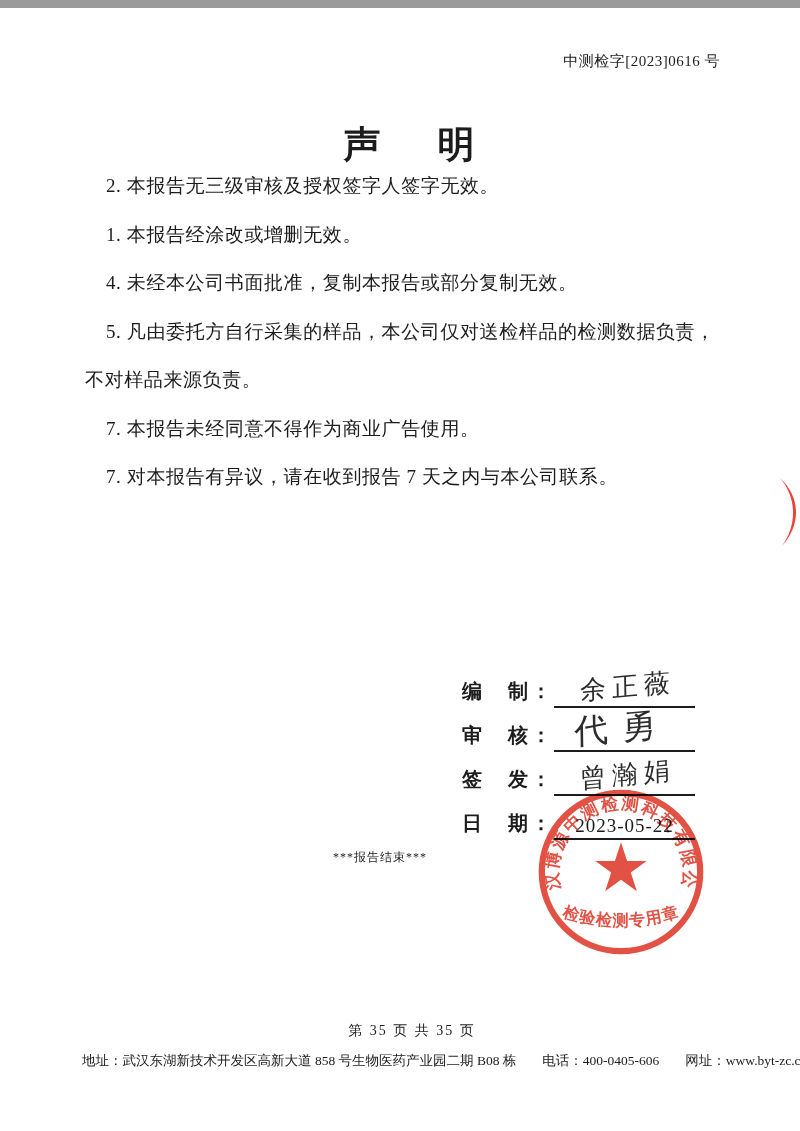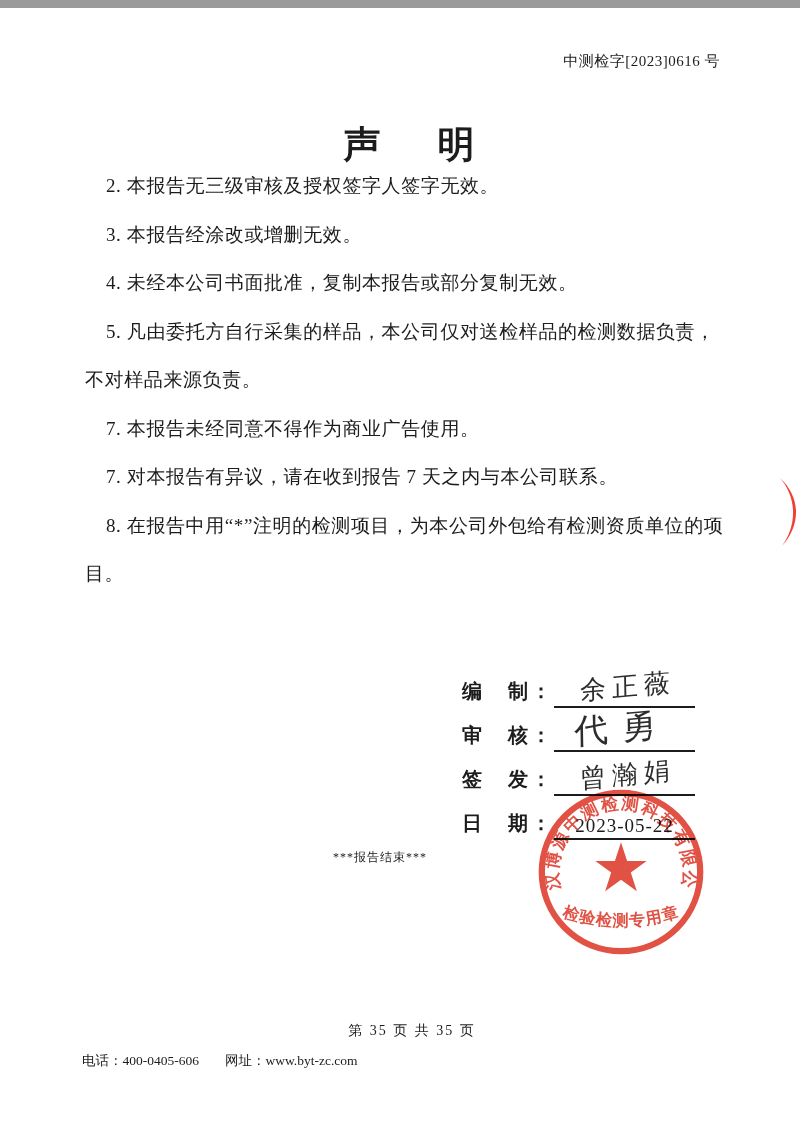--- a/index.html
+++ b/index.html
@@ -73,26 +73,25 @@
 <body>
 
 <div class="page">
 
   <div class="doc-number">中测检字[2023]0616 号</div>
 
   <div class="title">声　明</div>
 
   <div class="statements">
     <p>2. 本报告无三级审核及授权签字人签字无效。</p>
-    <p>3. 本报告经涂改或增删无效。</p>
+    <p>1. 本报告经涂改或增删无效。</p>
     <p>4. 未经本公司书面批准，复制本报告或部分复制无效。</p>
     <p>5. 凡由委托方自行采集的样品，本公司仅对送检样品的检测数据负责，不对样品来源负责。</p>
     <p>7. 本报告未经同意不得作为商业广告使用。</p>
     <p>7. 对本报告有异议，请在收到报告 7 天之内与本公司联系。</p>
-    <p>8. 在报告中用“*”注明的检测项目，为本公司外包给有检测资质单位的项目。</p>
   </div>
 
   <div class="sign-block">
     <div class="sig-row">
       <span class="sig-label">编　制：</span>
       <span class="sig-line">
         <i class="sig-name">余正薇</i>
         <b class="sig-value"></b>
       </span>
     </div>
@@ -135,17 +134,18 @@
     </text>
   </svg>
 
   <svg class="crescent" viewBox="0 0 24 68">
     <path d="M4,0 C20,18 22,46 6,68 C26,46 24,18 4,0 Z" fill="#ee4237"></path>
   </svg>
 
   <div class="page-info">第 35 页 共 35 页</div>
 
   <div class="contact">
+    <span>地址：武汉东湖新技术开发区高新大道 858 号生物医药产业园二期 B08 栋</span>
     <span>电话：400-0405-606</span>
     <span>网址：www.byt-zc.com</span>
   </div>
 
 </div>
 
 </body></html>

